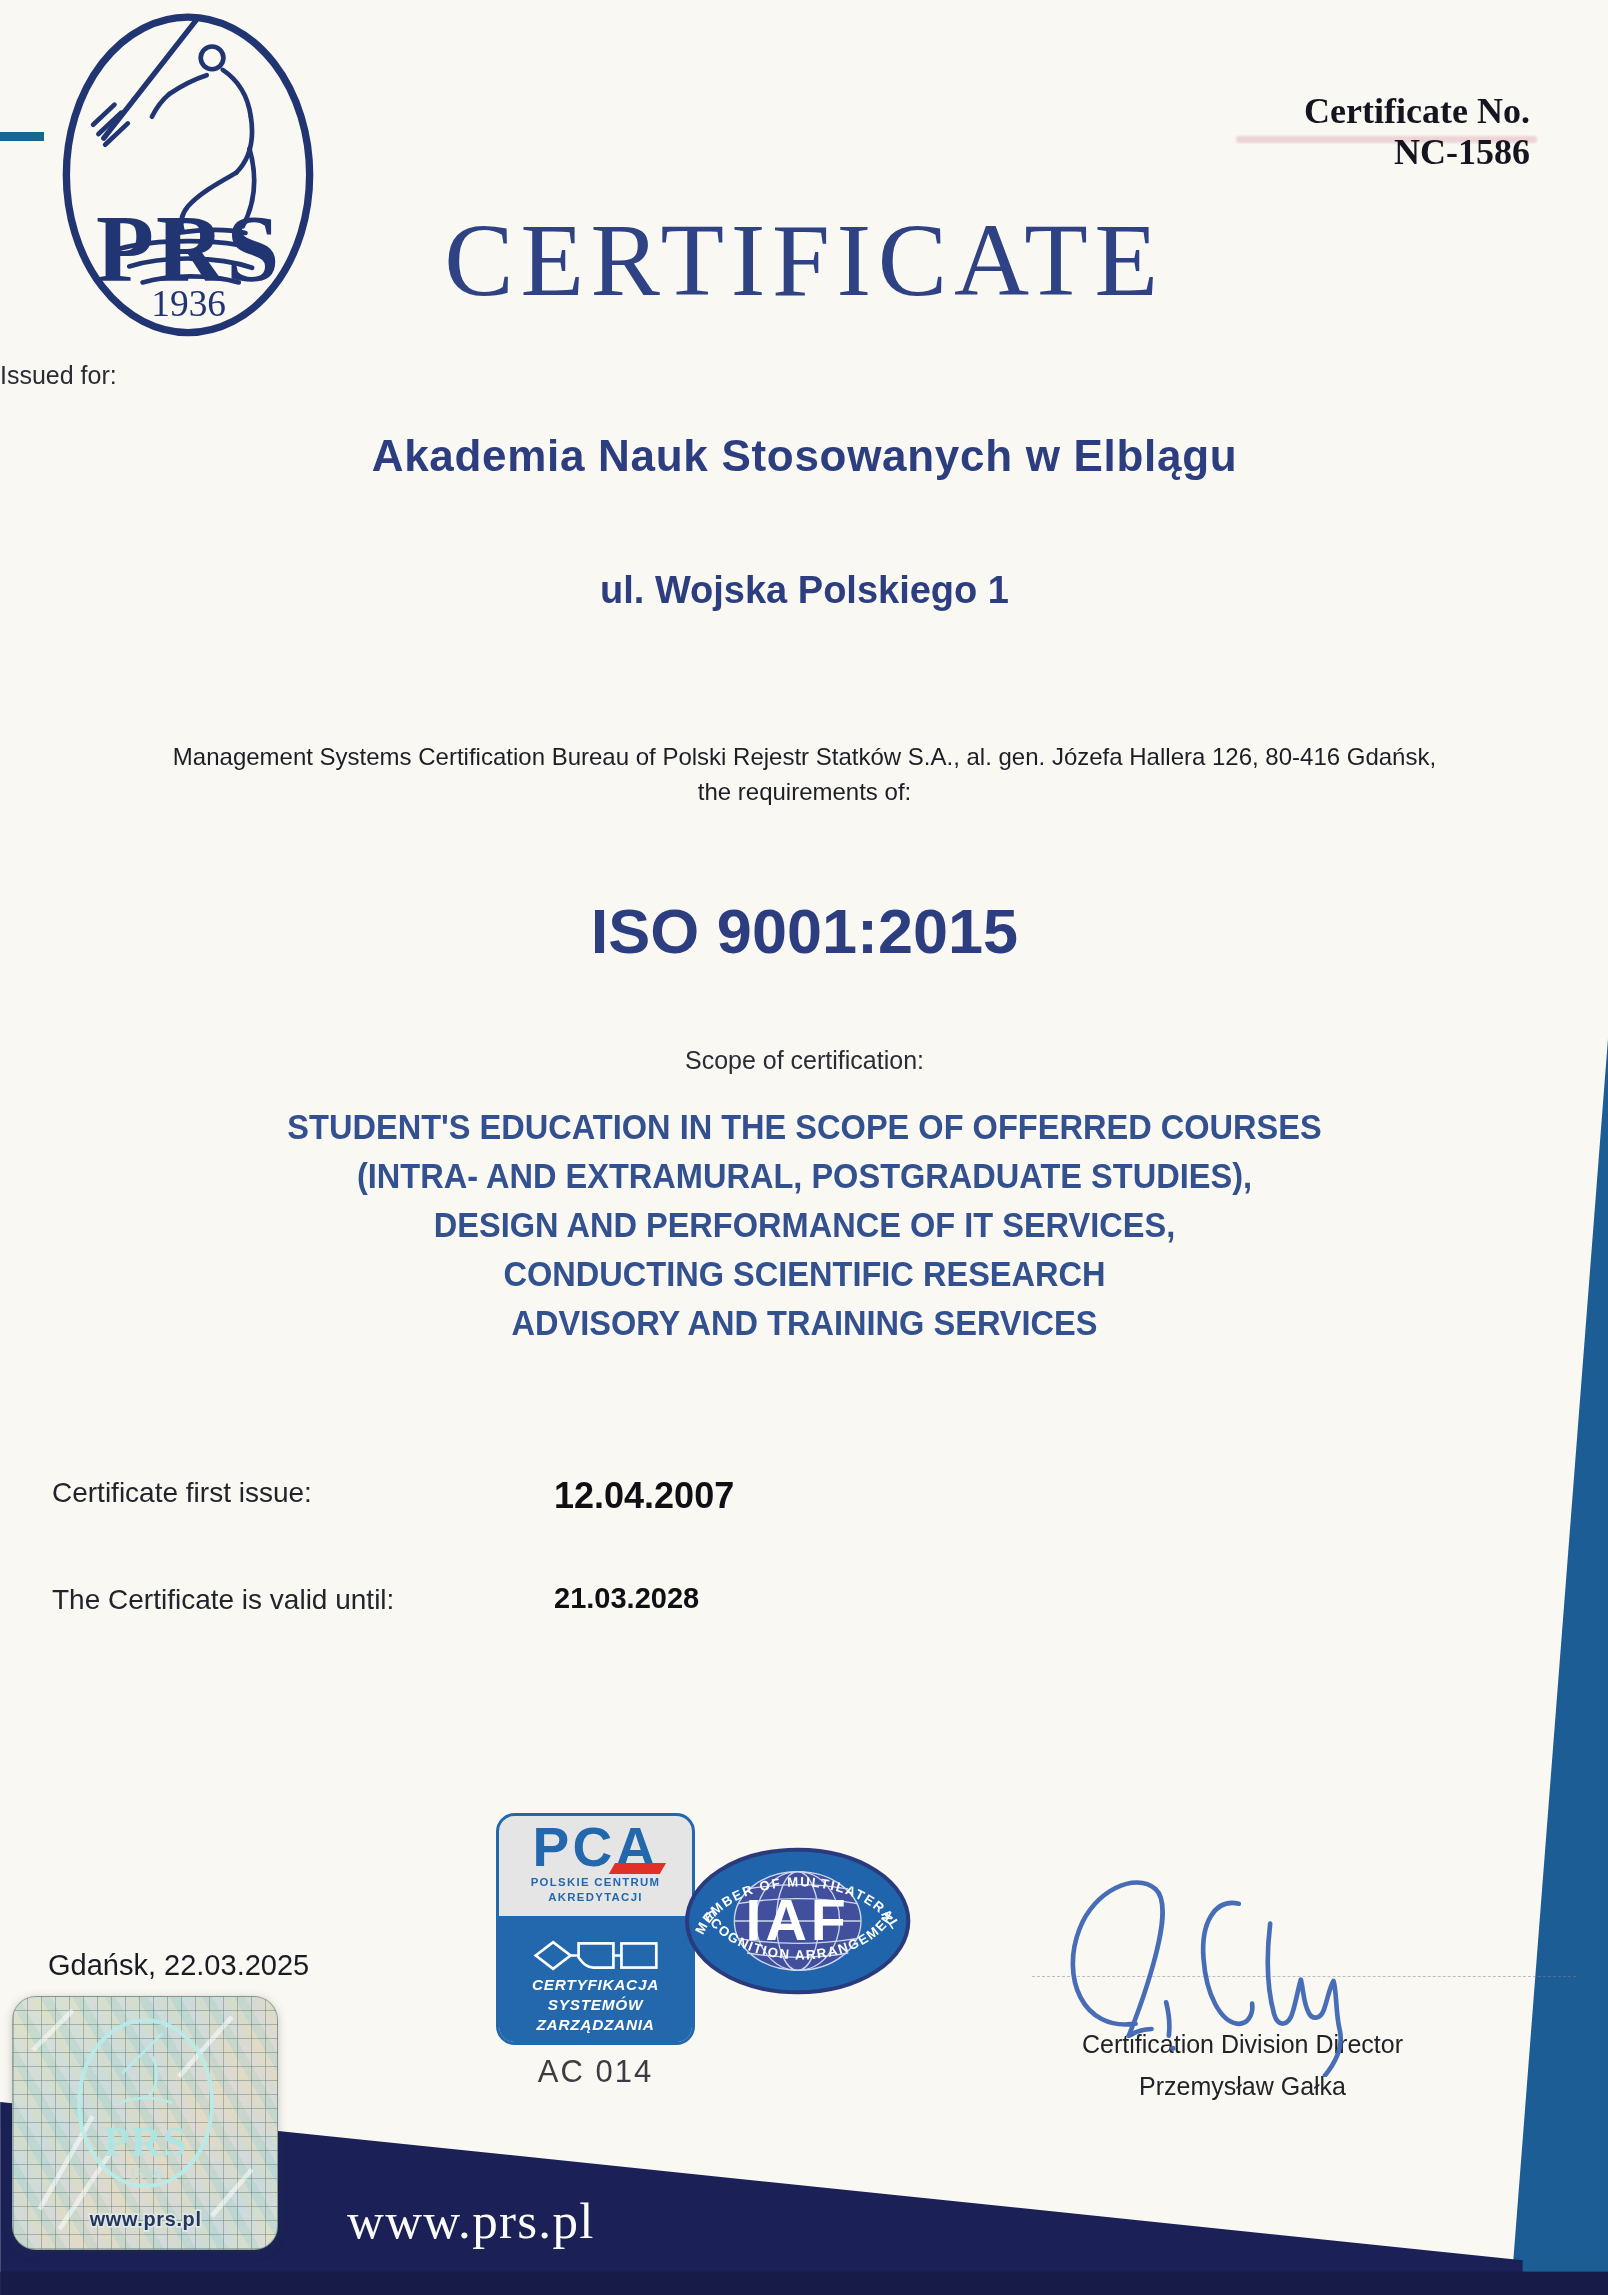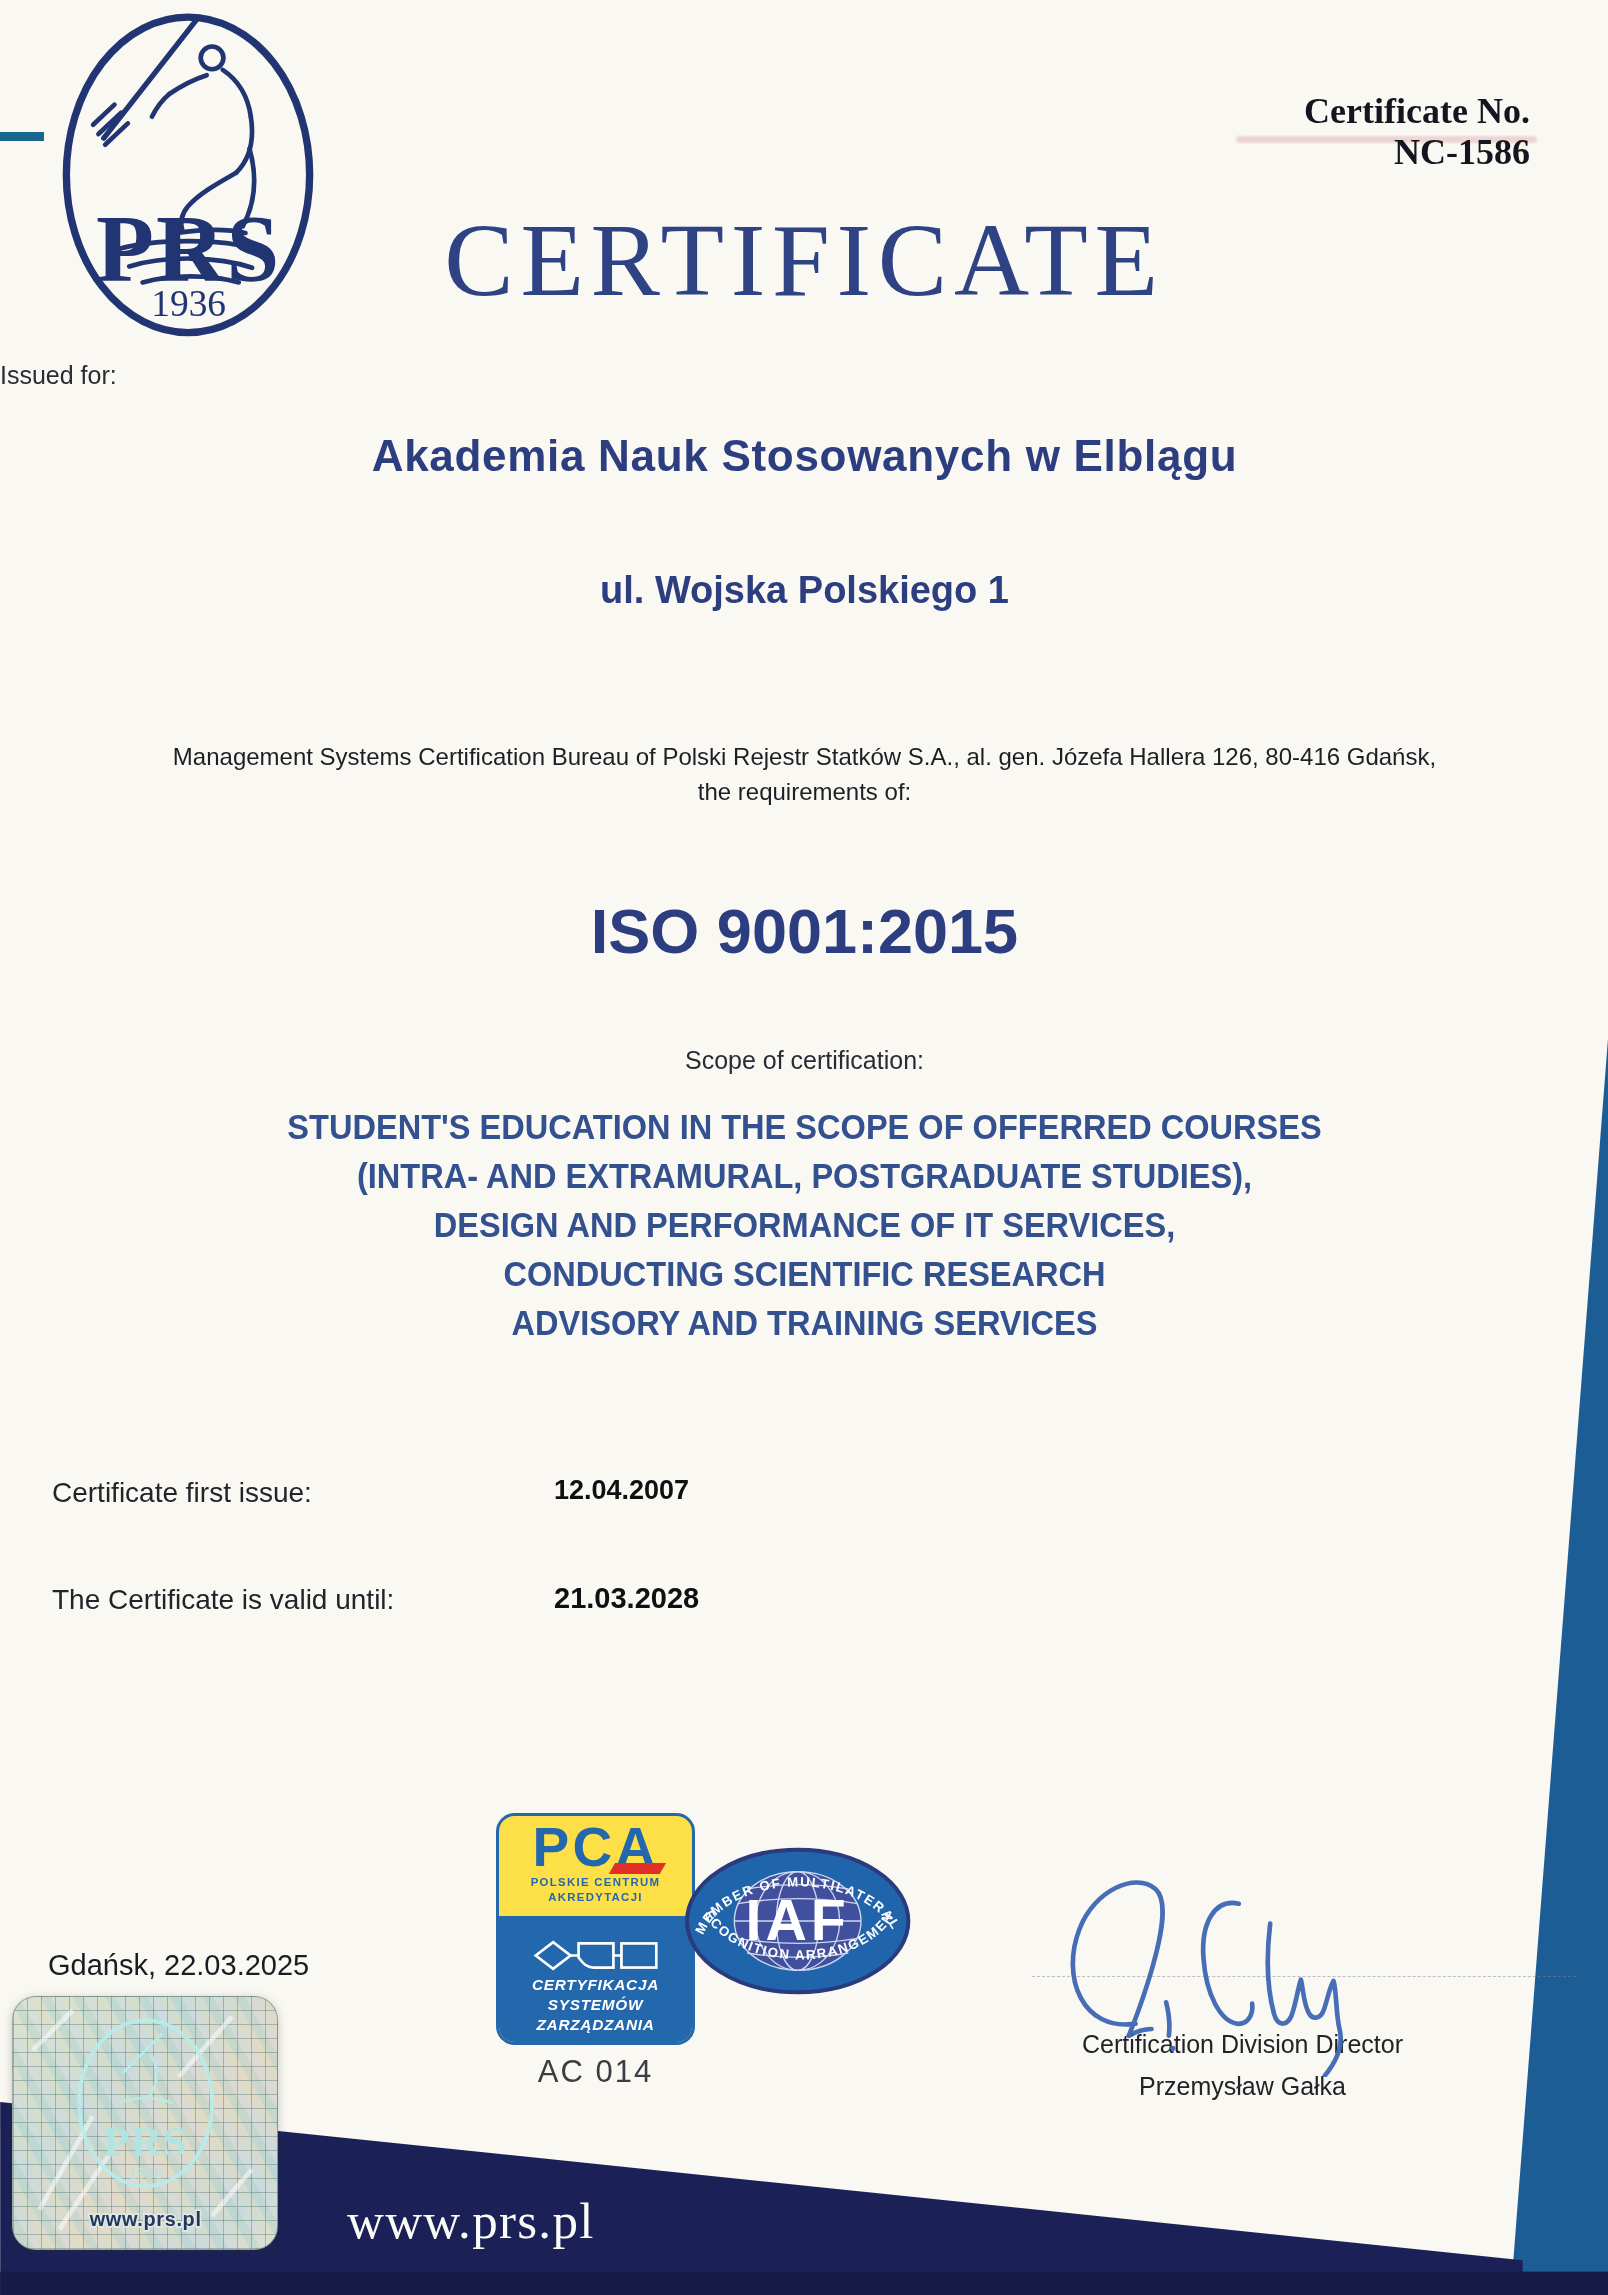--- a/index.html
+++ b/index.html
@@ -35,28 +35,28 @@
   .body-par{left:67px;right:67px;top:739px;text-align:center;color:#1e1e26;
     font-size:24px;line-height:35px;}
 
   .standard{left:0;right:0;top:895px;text-align:center;color:#2c3e7f;font-weight:bold;font-size:63px;}
   .scope-label{left:0;right:0;top:1046px;text-align:center;color:#2b2b35;font-size:25px;}
   .scope{left:0;right:0;top:1102px;text-align:center;color:#33508f;font-weight:bold;
     font-size:35px;line-height:49px;transform:scaleX(.93);transform-origin:50% 0;}
 
   
   .lbl-first{left:52px;top:1477px;font-size:28px;color:#23232b;}
-  .val-first{left:554px;top:1475px;font-size:27px;color:#0f0f14;font-weight:bold;}
+  .val-first{left:554px;top:1475px;font-size:36px;color:#0f0f14;font-weight:bold;}
   .lbl-valid{left:52px;top:1584px;font-size:28px;color:#23232b;}
   .val-valid{left:554px;top:1582px;font-size:29px;color:#0f0f14;font-weight:bold;}
 
   .place-date{left:48px;top:1938px;font-size:29px;color:#1b1b24;margin-top:11px;}
 
   
-  .pca-box{left:496px;top:1813px;width:199px;height:232px;background:#fde047;
+  .pca-box{left:496px;top:1813px;width:199px;height:232px;background:#e5e5e5;
     border:3.3px solid #2368ad;border-radius:18.7px;box-sizing:border-box;
     display:flex;flex-direction:column;overflow:hidden;}
   .pca-top{height:100px;position:relative;text-align:center;}
   .pca-acronym{font-weight:bold;font-size:55px;color:#2368ad;letter-spacing:3.3px;line-height:1;margin-top:4px;}
   .pca-red-stripe{position:absolute;width:51px;height:10.7px;background:#e03028;
     transform:skewX(-30deg);right:29px;top:47px;}
   .pca-sub{font-weight:bold;font-size:11.4px;color:#2368ad;letter-spacing:1.3px;line-height:15.4px;}
   .pca-band{flex:1;background:#2368ad;color:#fff;text-align:center;padding-top:22px;font-style:italic;}
   .pca-band-line{font-weight:bold;font-size:15.4px;letter-spacing:0.7px;line-height:20px;}
   .ac-no{left:496px;top:2054px;width:199px;text-align:center;font-size:31px;

